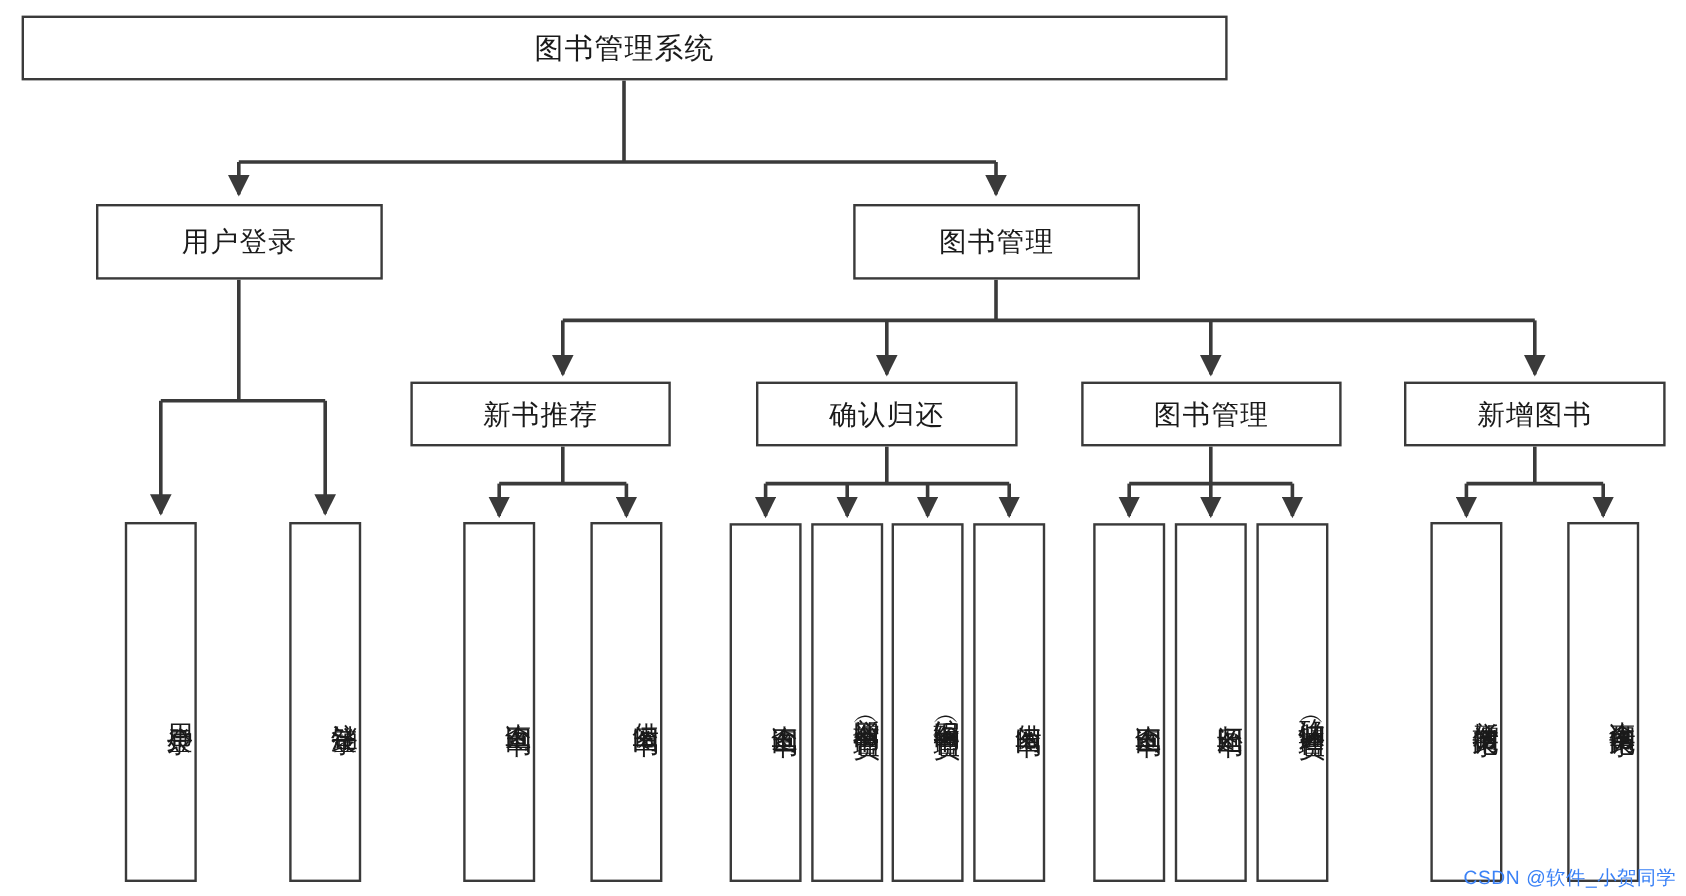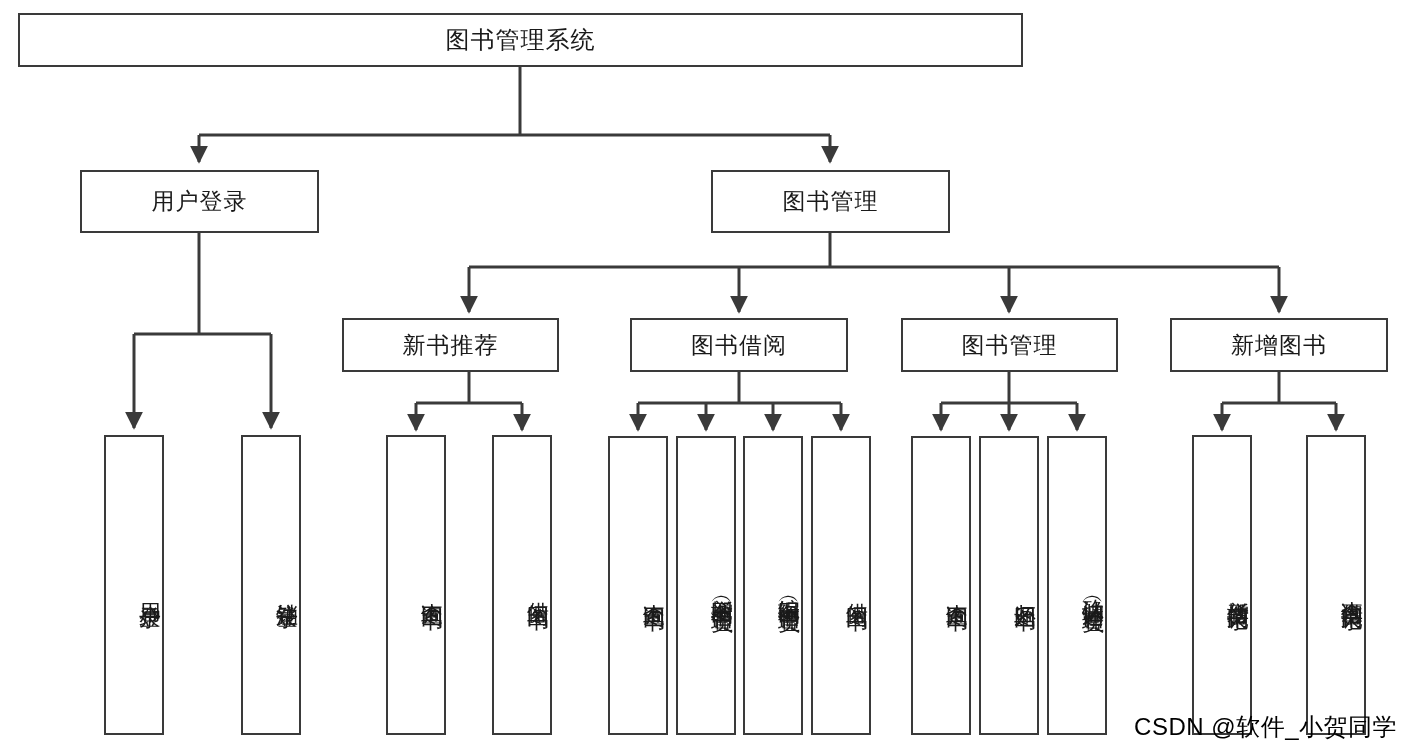--- a/index.html
+++ b/index.html
@@ -54,22 +54,22 @@
     line-height: 1.12;
     text-align: center;
   }
   .node.root {
     font-size: 24px;
   }
   .watermark {
     position: absolute;
     right: 8px;
     bottom: 4px;
-    font-size: 24px;
-    color: #000000;
+    font-size: 16px;
+    color: #3b82f6;
     letter-spacing: 0.5px;
     white-space: nowrap;
   }
 </style>
 </head>
 <body>
 
 <div id="canvas">
 
   <svg class="edges" viewBox="0 0 1405 747">
@@ -130,21 +130,21 @@
     <span>用户登录</span>
   </div>
   <div class="node h" style="left:711px; top:170px; width:239px; height:63px;">
     <span>图书管理</span>
   </div>
 
   <div class="node h" style="left:342px; top:318px; width:217px; height:54px;">
     <span>新书推荐</span>
   </div>
   <div class="node h" style="left:630px; top:318px; width:218px; height:54px;">
-    <span>图书借阅</span>
+    <span>确认归还</span>
   </div>
   <div class="node h" style="left:901px; top:318px; width:217px; height:54px;">
     <span>图书管理</span>
   </div>
   <div class="node h" style="left:1170px; top:318px; width:218px; height:54px;">
     <span>新增图书</span>
   </div>
 
   <div class="node v" style="left:104px; top:435px; width:60px; height:300px;">
     <span class="vtext">用户登录</span>

